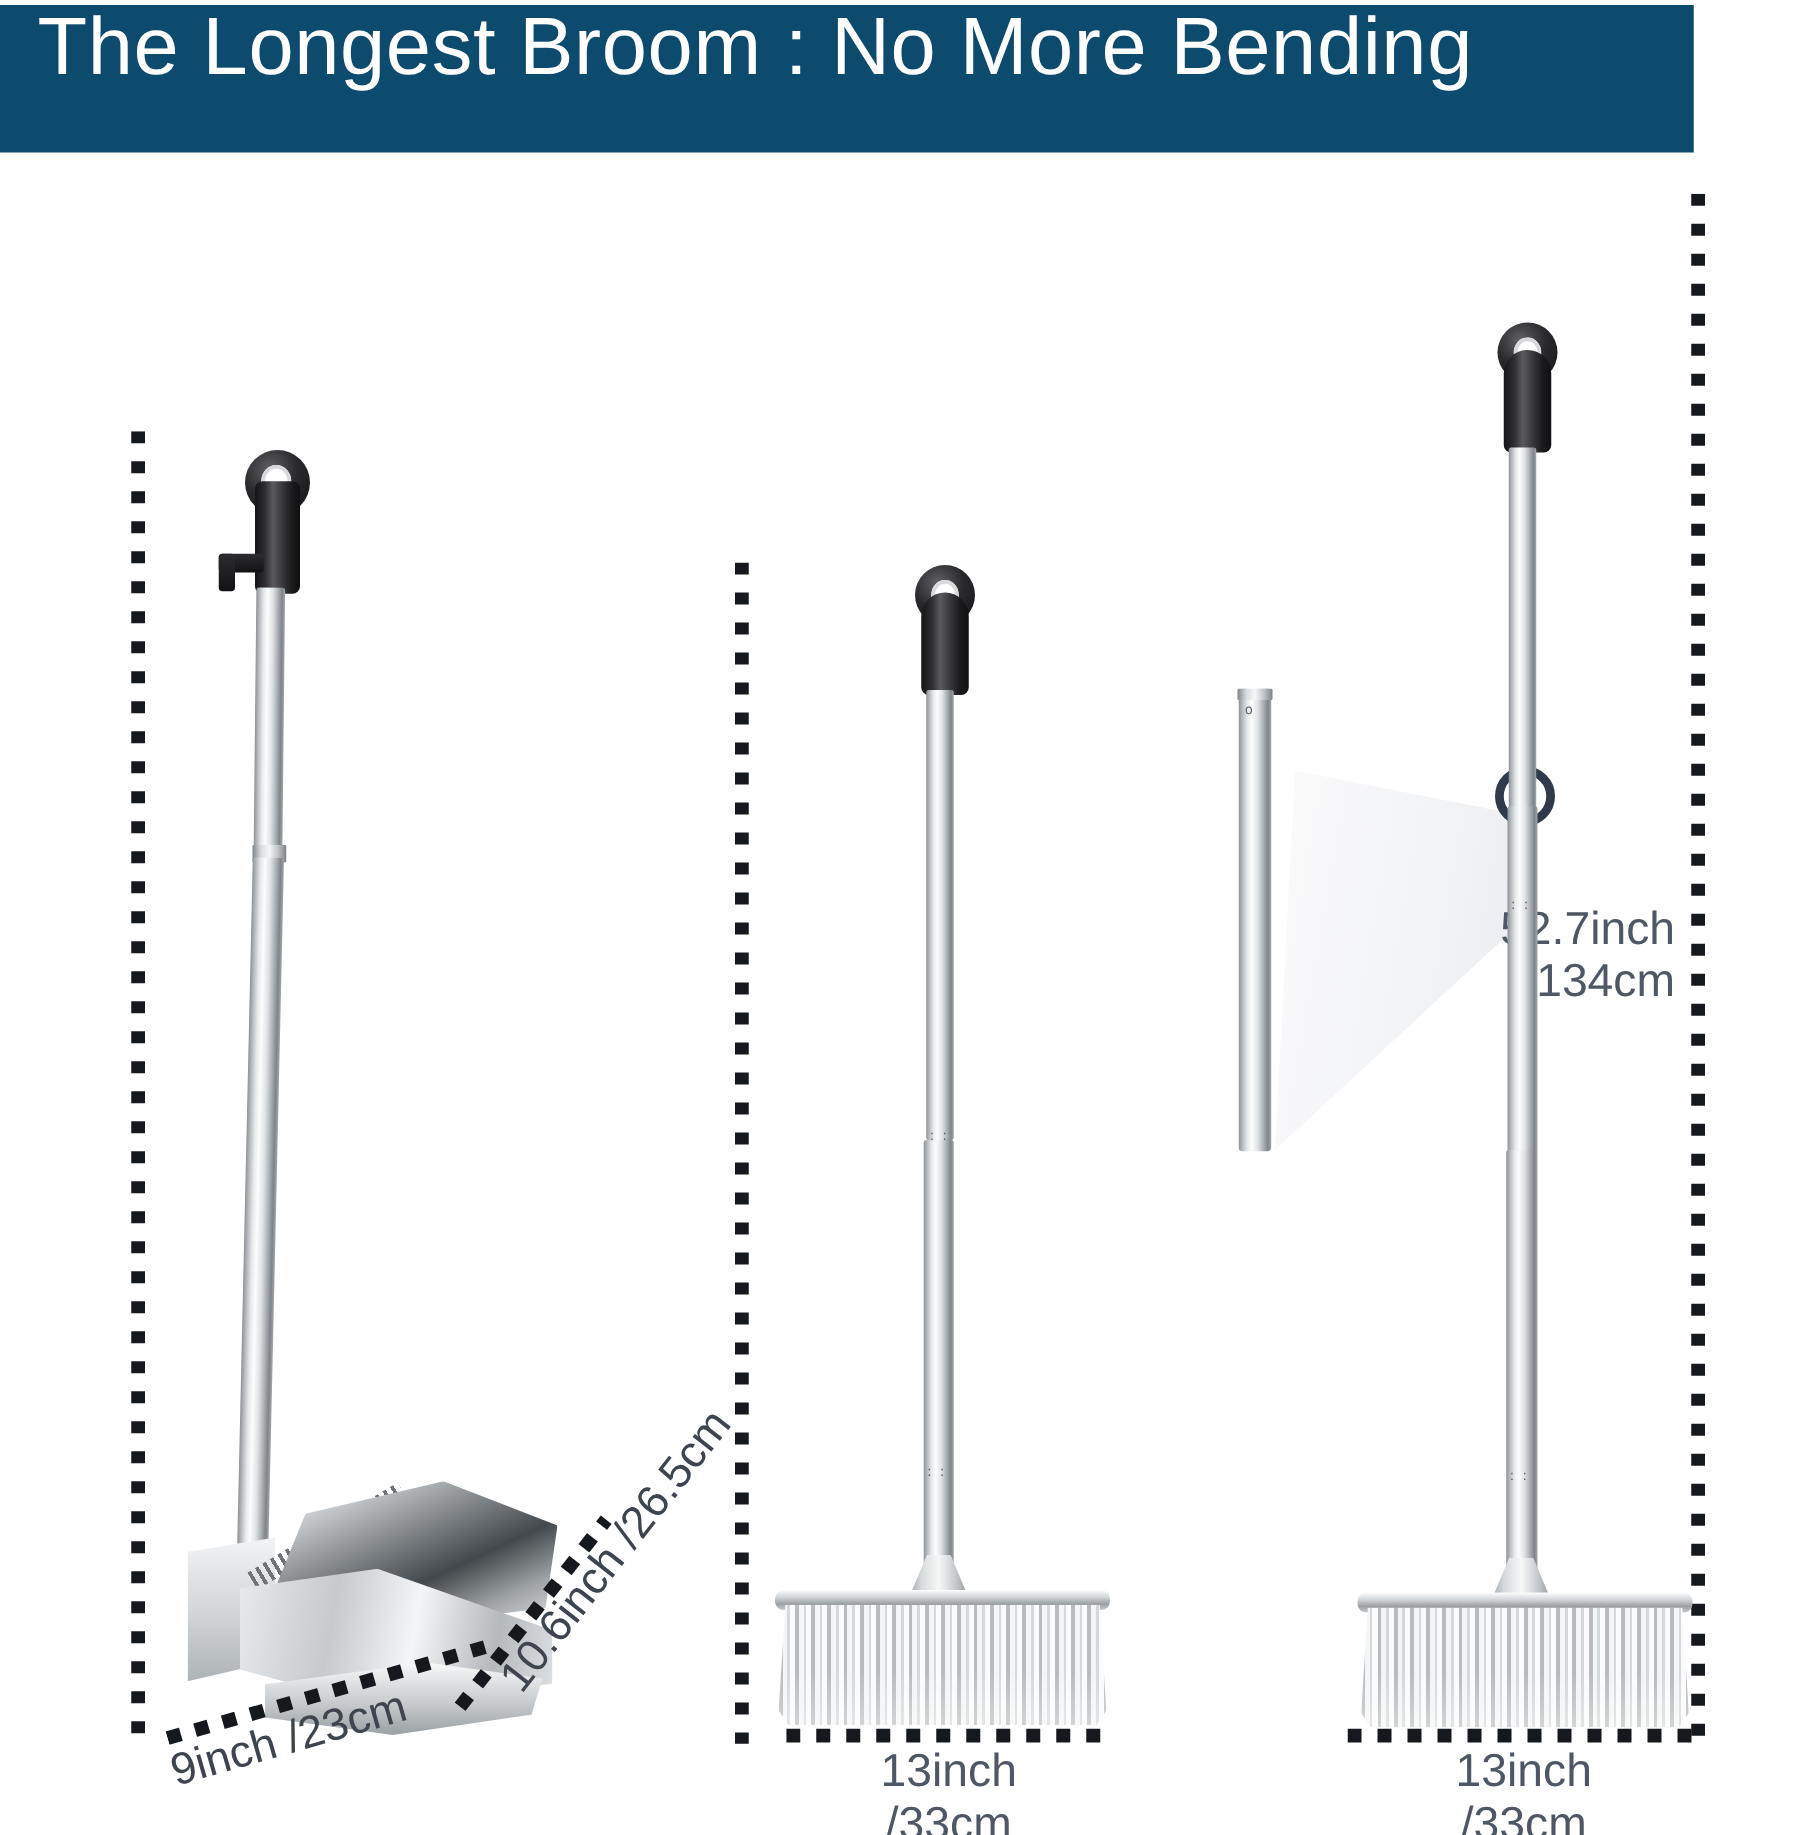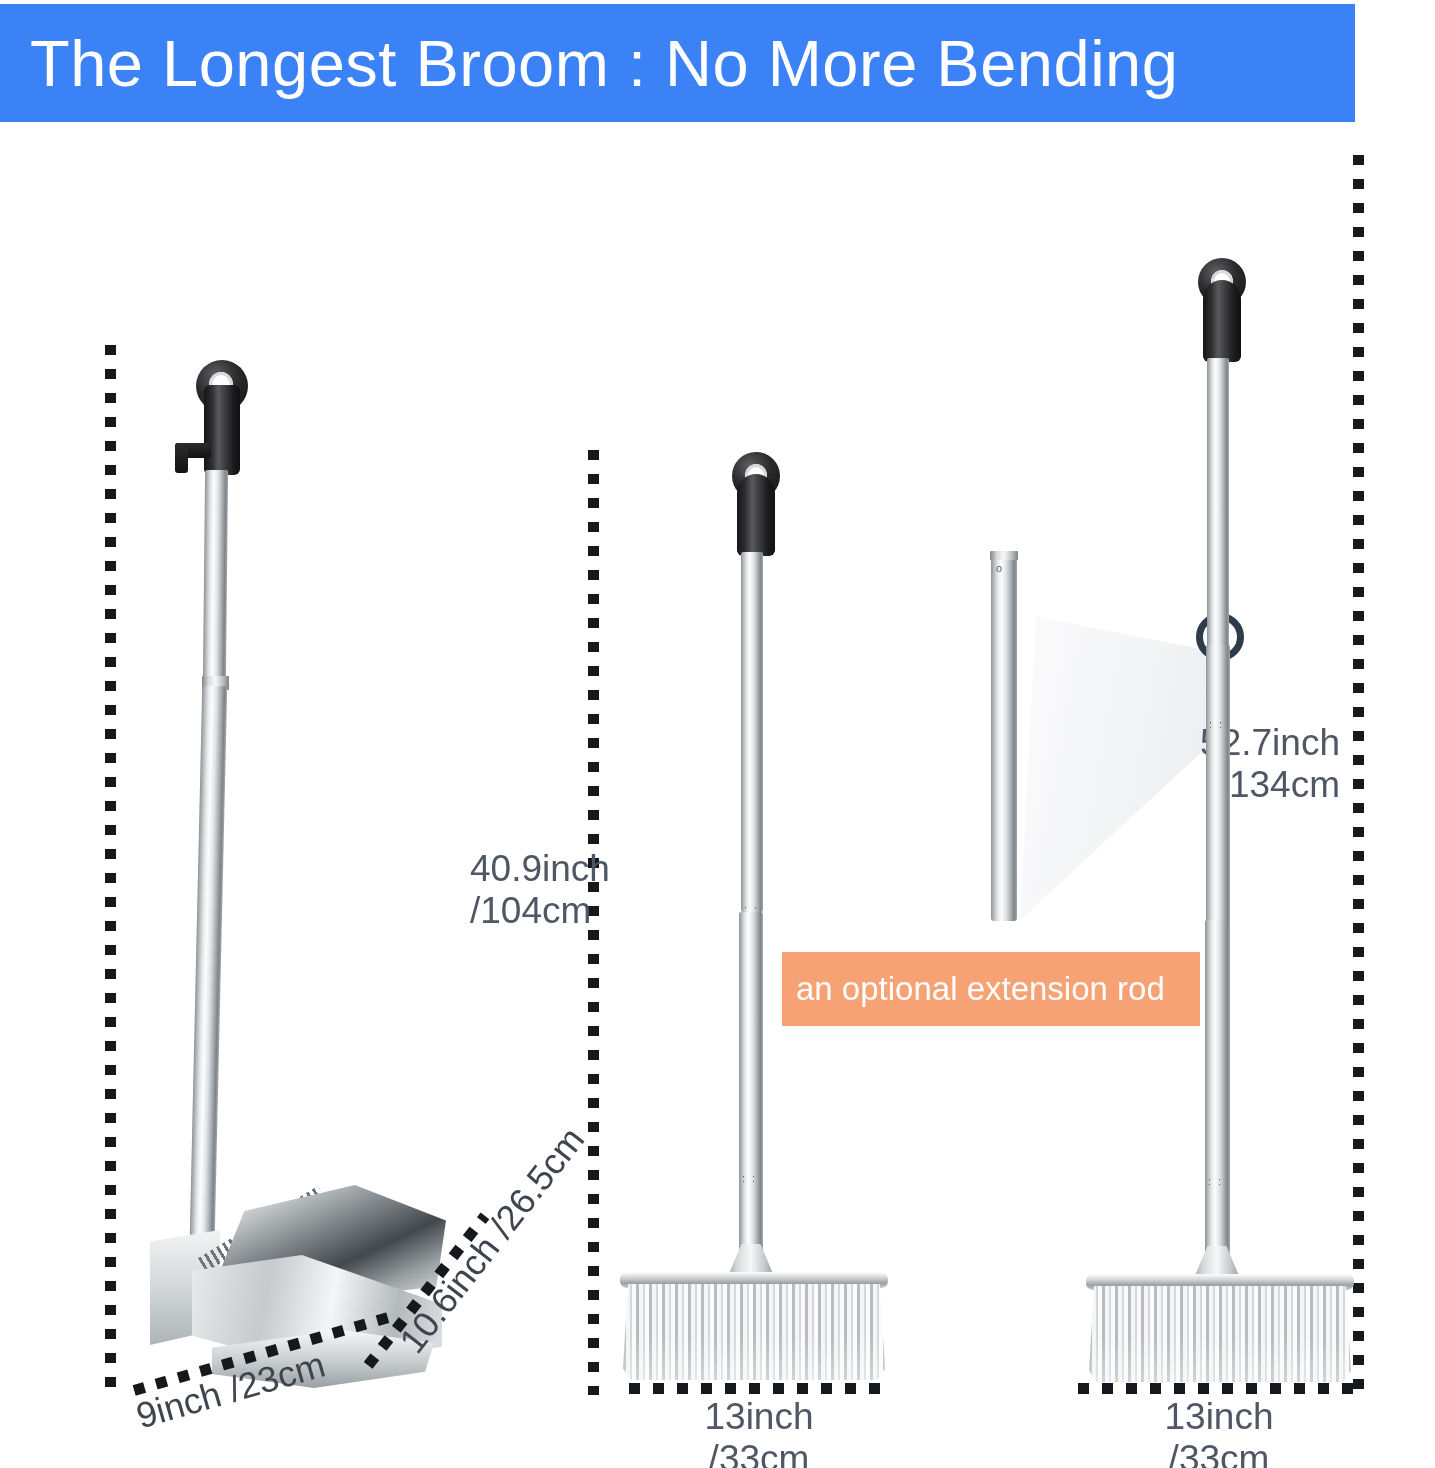--- a/index.html
+++ b/index.html
@@ -19,23 +19,23 @@
     overflow: hidden;
   }
 
   
   .header-banner {
     position: absolute;
     left: 0;
     top: 4px;
     width: 1355px;
     height: 118px;
-    background: #3b82f6;
+    background: #0c4a6e;
     display: flex;
-    align-items: center;
+    align-items: flex-start;
   }
   .header-title {
     color: #ffffff;
     font-size: 65px;
     font-weight: 400;
     letter-spacing: 0.5px;
     padding-left: 30px;
     line-height: 1;
     white-space: nowrap;
   }
@@ -253,24 +253,20 @@
   </div>
 
   <div class="dash-diag" style="left:368px; top:1360px; width:190px; transform:rotate(-52deg);"></div>
   <div class="dim-rot" style="left:392px; top:1336px; transform:rotate(-52deg);">
     <span>10.6inch</span>
     <span class="l2">/26.5cm</span>
   </div>
 
   <div class="dash-v" style="left:588px; top:450px; height:945px;"></div>
 
-  <div class="dim-label align-right" style="left:470px; top:848px; width:105px;">
-    <span>40.9inch</span>
-    <span class="l2">/104cm</span>
-  </div>
 
   <div class="grip-head" style="left:732px; top:452px; width:48px; height:48px;"></div>
   <div class="grip-hole" style="left:745px; top:464px; width:22px; height:24px;"></div>
   <div class="grip" style="left:737px; top:474px; width:38px; height:82px;"></div>
 
   <div class="pole" style="left:741px; top:552px; width:22px; height:360px;"></div>
   <div class="pole-dots" style="left:744px; top:903px;">: :</div>
   <div class="pole" style="left:739px; top:912px; width:24px; height:345px;"></div>
   <div class="pole-dots" style="left:742px; top:1172px;">: :</div>
 
@@ -285,23 +281,20 @@
   </div>
 
   <div class="beam" style="left:1020px; top:590px; width:200px; height:330px;"></div>
 
   <div class="pole" style="left:991px; top:551px; width:26px; height:370px; border-radius:3px;"></div>
   <div class="pole-ring" style="left:990px; top:551px; width:28px; height:9px;"></div>
   <div class="pole-dots" style="left:996px; top:562px;">o</div>
 
   <div class="magnifier" style="left:1196px; top:613px; width:48px; height:48px;"></div>
 
-  <div class="callout" style="left:782px; top:952px; width:418px; height:74px;">
-    <span>an optional extension rod</span>
-  </div>
 
   <div class="dash-v" style="left:1353px; top:155px; height:1240px;"></div>
 
   <div class="dim-label align-right" style="left:1195px; top:722px; width:145px;">
     <span>52.7inch</span>
     <span class="l2">134cm</span>
   </div>
 
   <div class="grip-head" style="left:1198px; top:258px; width:48px; height:48px;"></div>
   <div class="grip-hole" style="left:1211px; top:270px; width:22px; height:24px;"></div>

